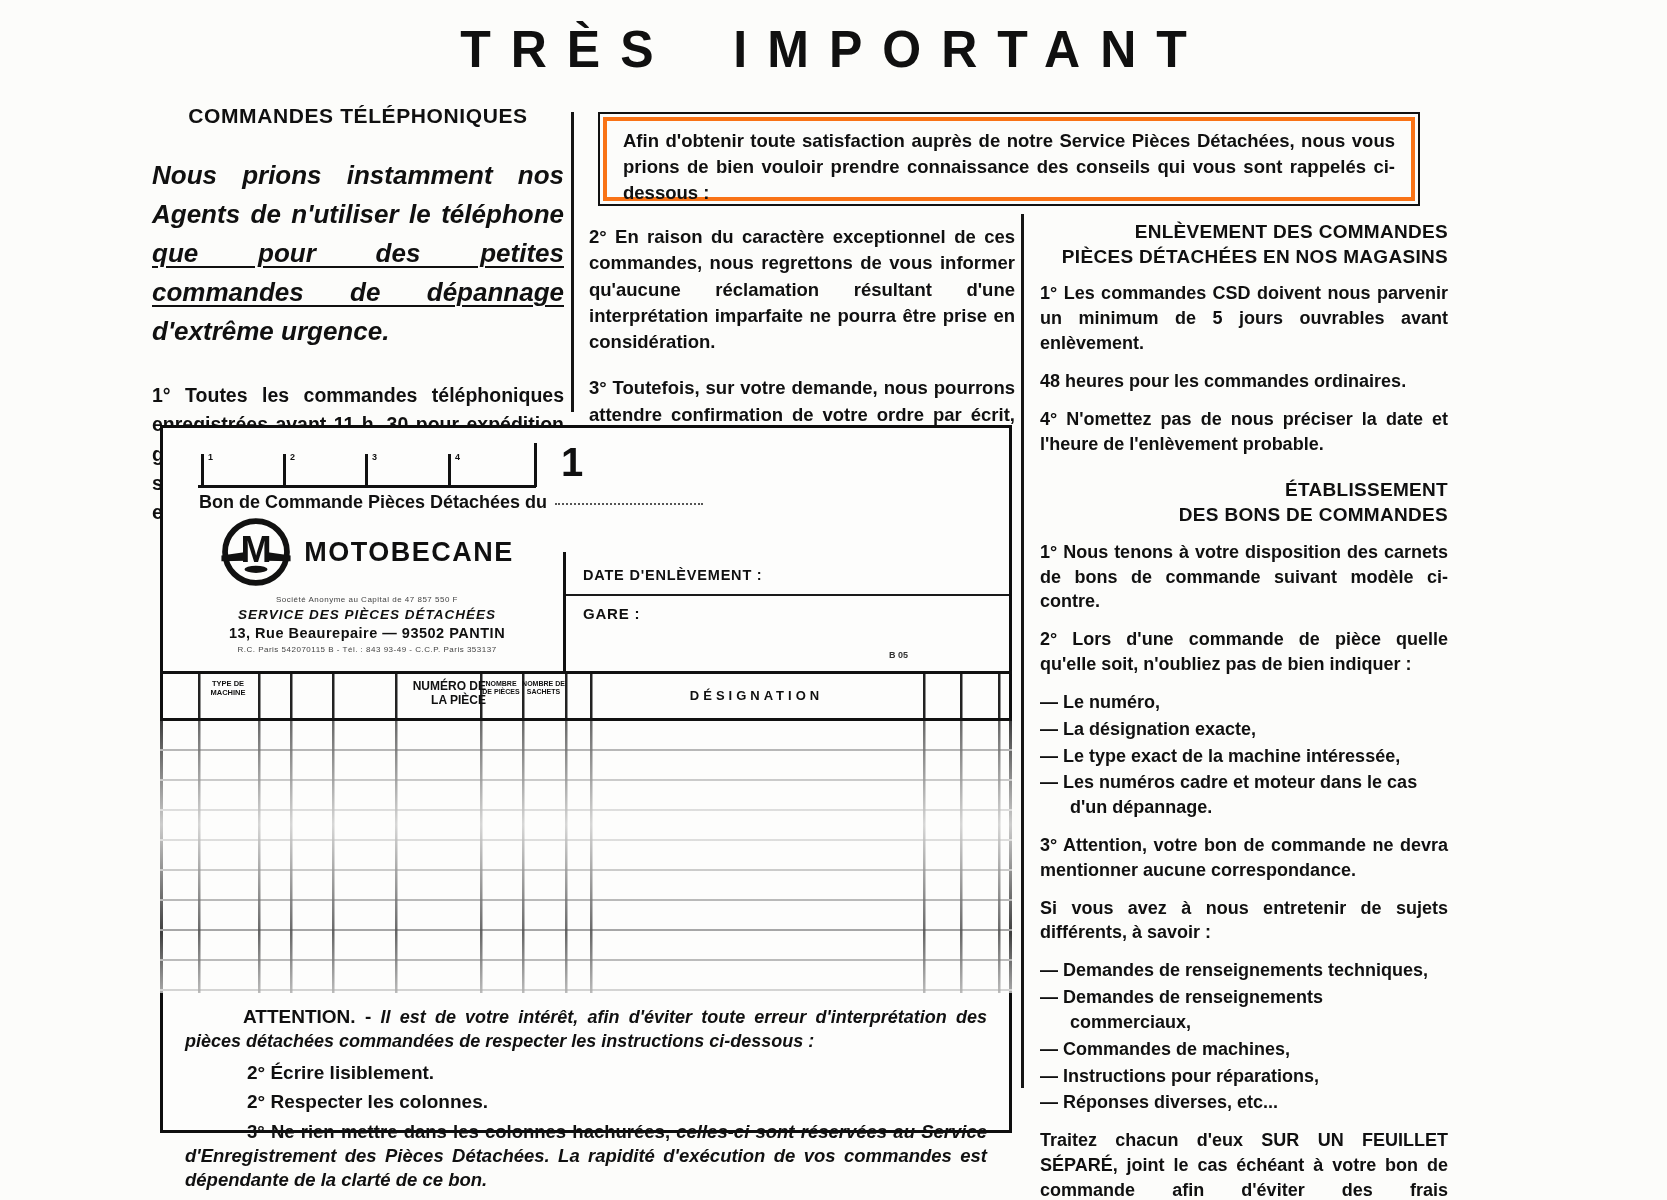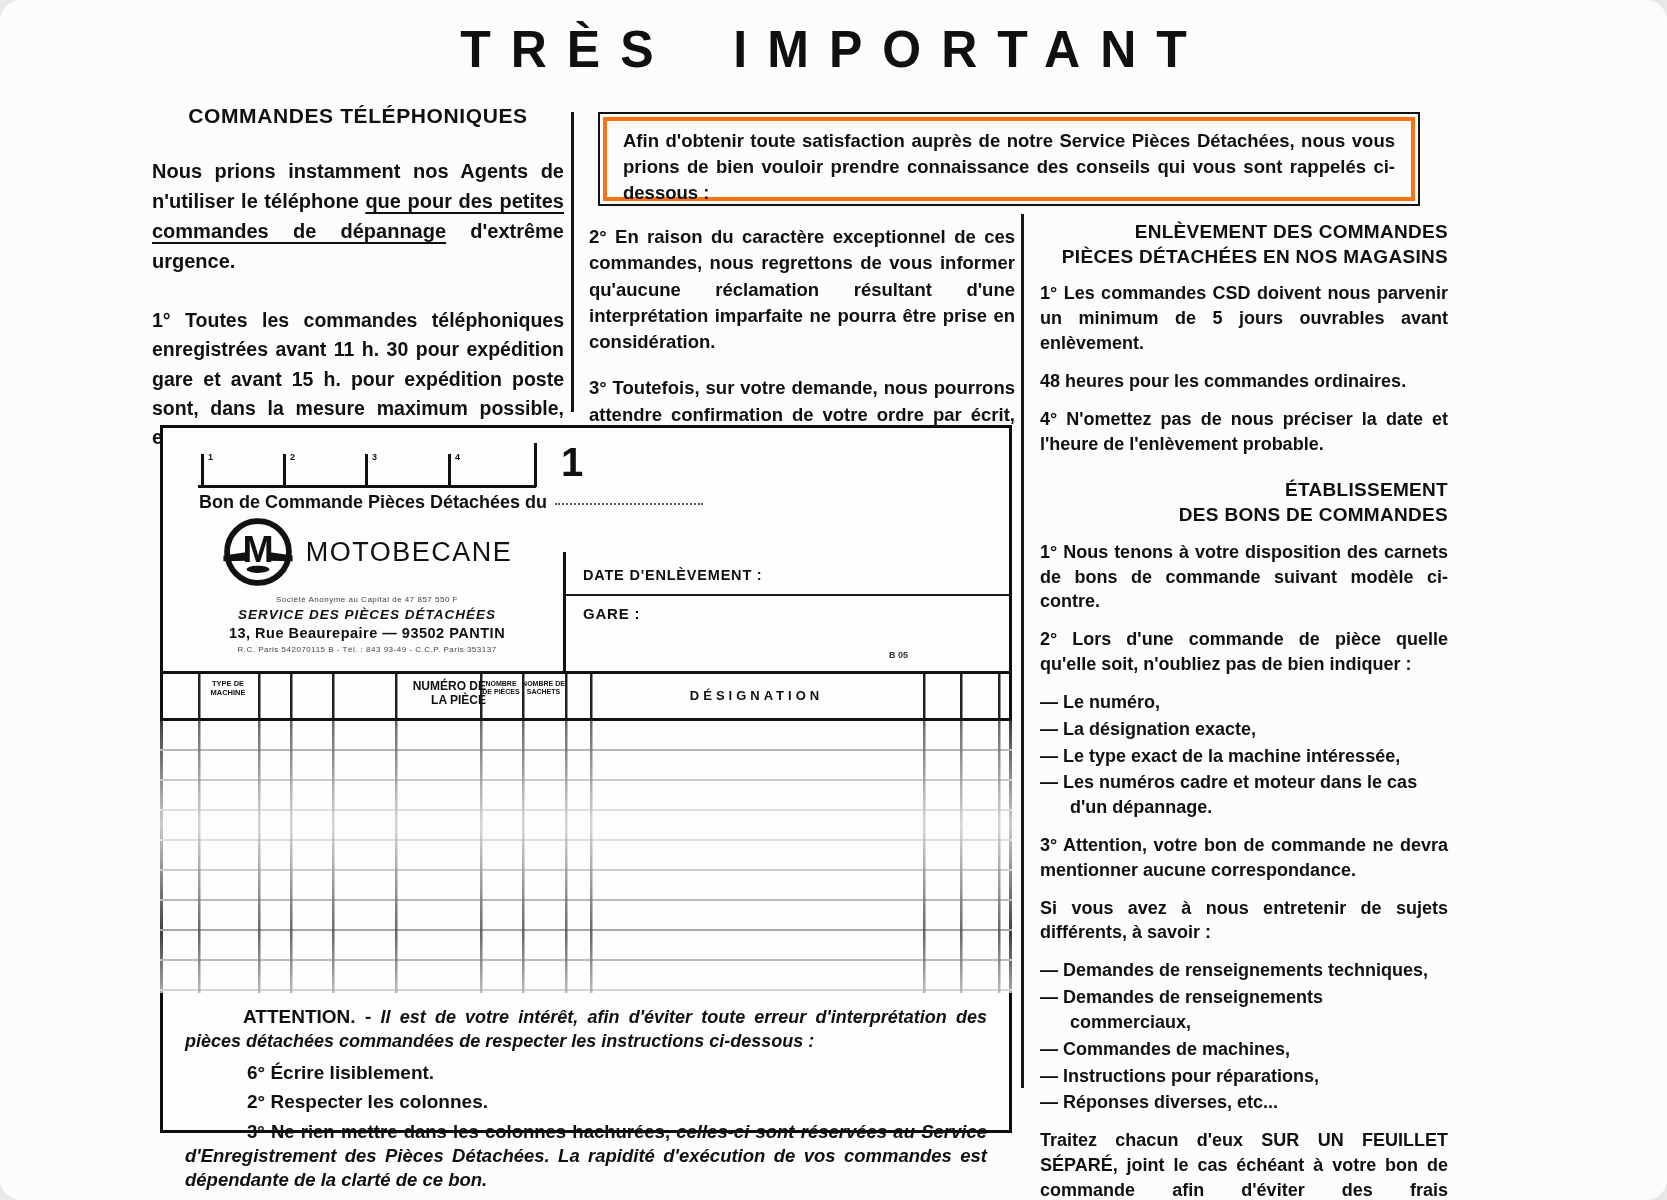--- a/index.html
+++ b/index.html
@@ -1,32 +1,32 @@
 <!DOCTYPE html>
 <html lang="fr"><head>
 <meta charset="utf-8">
 <style>
   html,body{margin:0;padding:0;background:#e8e8e6;}
   .page{
     position:relative;width:1667px;height:1200px;background:#fcfcfa;
-    font-family:"Liberation Sans",sans-serif;color:#101010;overflow:hidden;border-radius:21px;
+    font-family:"Liberation Sans",sans-serif;color:#101010;overflow:hidden;
   }
   
   .title{
     position:absolute;top:20px;left:0;width:100%;margin:0;text-align:center;
     font-size:50px;font-weight:900;letter-spacing:20px;word-spacing:26px;
     transform:scaleY(1.04);white-space:nowrap;
   }
   
   p{margin:0 0 16px 0;}
   .just{text-align:justify;hyphens:auto;}
   
   .left-col{position:absolute;left:152px;top:104px;width:412px;}
   .left-col h2{margin:0 0 28px 0;text-align:center;font-size:21px;font-weight:800;letter-spacing:.6px;}
-  .intro{font-weight:700;font-size:20px;line-height:1.5;margin-bottom:30px;}
+  .intro{font-style:italic;font-weight:700;font-size:26px;line-height:1.5;margin-bottom:30px;}
   .intro .u{text-decoration:underline;text-decoration-thickness:2px;text-underline-offset:4px;}
   .left-col .para{font-weight:700;font-size:19.5px;line-height:1.5;}
   
   .vline{position:absolute;width:2.5px;background:#151515;}
   .vline-left{left:571px;top:112px;height:300px;}
   .vline-right{left:1021px;top:214px;height:874px;}
   
   .notice-box{position:absolute;left:598px;top:112px;width:822px;height:94px;border:2px solid #111;padding:3px;box-sizing:border-box;}
   .notice-inner{border:4px solid #f97316;height:100%;box-sizing:border-box;padding:7px 16px 0 16px;}
   .notice-inner p{font-weight:800;font-size:18.5px;line-height:1.4;margin:0;}
@@ -53,21 +53,21 @@
   .sheet-number{left:398px;top:12px;font-size:40px;font-weight:900;}
   
   .cachet-box{left:524px;top:-1px;width:266px;height:120px;border-left:2.5px solid #111;border-right:2.5px solid #111;border-bottom:2.5px solid #111;text-align:center;padding-top:9px;}
   .cachet-label{font-size:13px;font-weight:800;letter-spacing:2px;}
   
   .bon-title{left:36px;top:64px;font-size:18px;font-weight:800;white-space:nowrap;}
   .fill-line{display:inline-block;width:148px;border-bottom:2px dotted #555;margin-left:8px;transform:translateY(-3px);}
   
   .logo-block{left:26px;top:88px;width:356px;text-align:center;}
   .logo-row{display:flex;align-items:center;justify-content:center;gap:12px;}
-  .brand{font-size:27px;font-weight:400;letter-spacing:1.5px;text-align:right;}
+  .brand{font-size:27px;font-weight:700;letter-spacing:1.5px;text-align:right;}
   .sa-line{font-size:8px;color:#444;margin-top:7px;letter-spacing:.5px;}
   .service-line{font-size:13.5px;font-weight:800;font-style:italic;margin-top:3px;letter-spacing:1px;}
   .addr-line{font-size:14.5px;font-weight:800;margin-top:3px;letter-spacing:.5px;}
   .rc-line{font-size:8px;color:#444;margin-top:4px;letter-spacing:.5px;}
   
   .date-block{left:400px;top:124px;width:446px;height:119px;border-left:3px solid #111;}
   .date-label{padding:15px 0 0 17px;font-size:14.5px;font-weight:800;letter-spacing:.8px;}
   .date-hr{margin-top:11px;height:2px;background:#1a1a1a;}
   .gare-label{padding:9px 0 0 17px;font-size:15px;font-weight:800;letter-spacing:.8px;}
   .ref-code{left:726px;top:222px;font-size:9px;font-weight:700;color:#333;}
@@ -214,20 +214,20 @@
       <div class="th th-designation">DÉSIGNATION</div>
     </div>
 
     <div class="abs tbody">
       <div class="tbody-vlines vlines"></div>
       <div class="tbody-fade"></div>
     </div>
 
     <div class="abs attention">
       <p class="att-intro"><span class="att-label">ATTENTION. -</span><span class="att-rest"> Il est de votre intérêt, afin d'éviter toute erreur d'interprétation des pièces détachées commandées de respecter les instructions ci-dessous :</span></p>
-      <p class="att-item">6° Écrire lisiblement.</p>
+      <p class="att-item">2° Écrire lisiblement.</p>
       <p class="att-item">2° Respecter les colonnes.</p>
       <p class="att-item3"><span class="b">3° Ne rien mettre dans les colonnes hachurées,</span><span class="i"> celles-ci sont réservées au Service d'Enregistrement des Pièces Détachées. La rapidité d'exécution de vos commandes est dépendante de la clarté de ce bon.</span></p>
     </div>
 
   </section>
 
 </div>
 
 </body></html>

